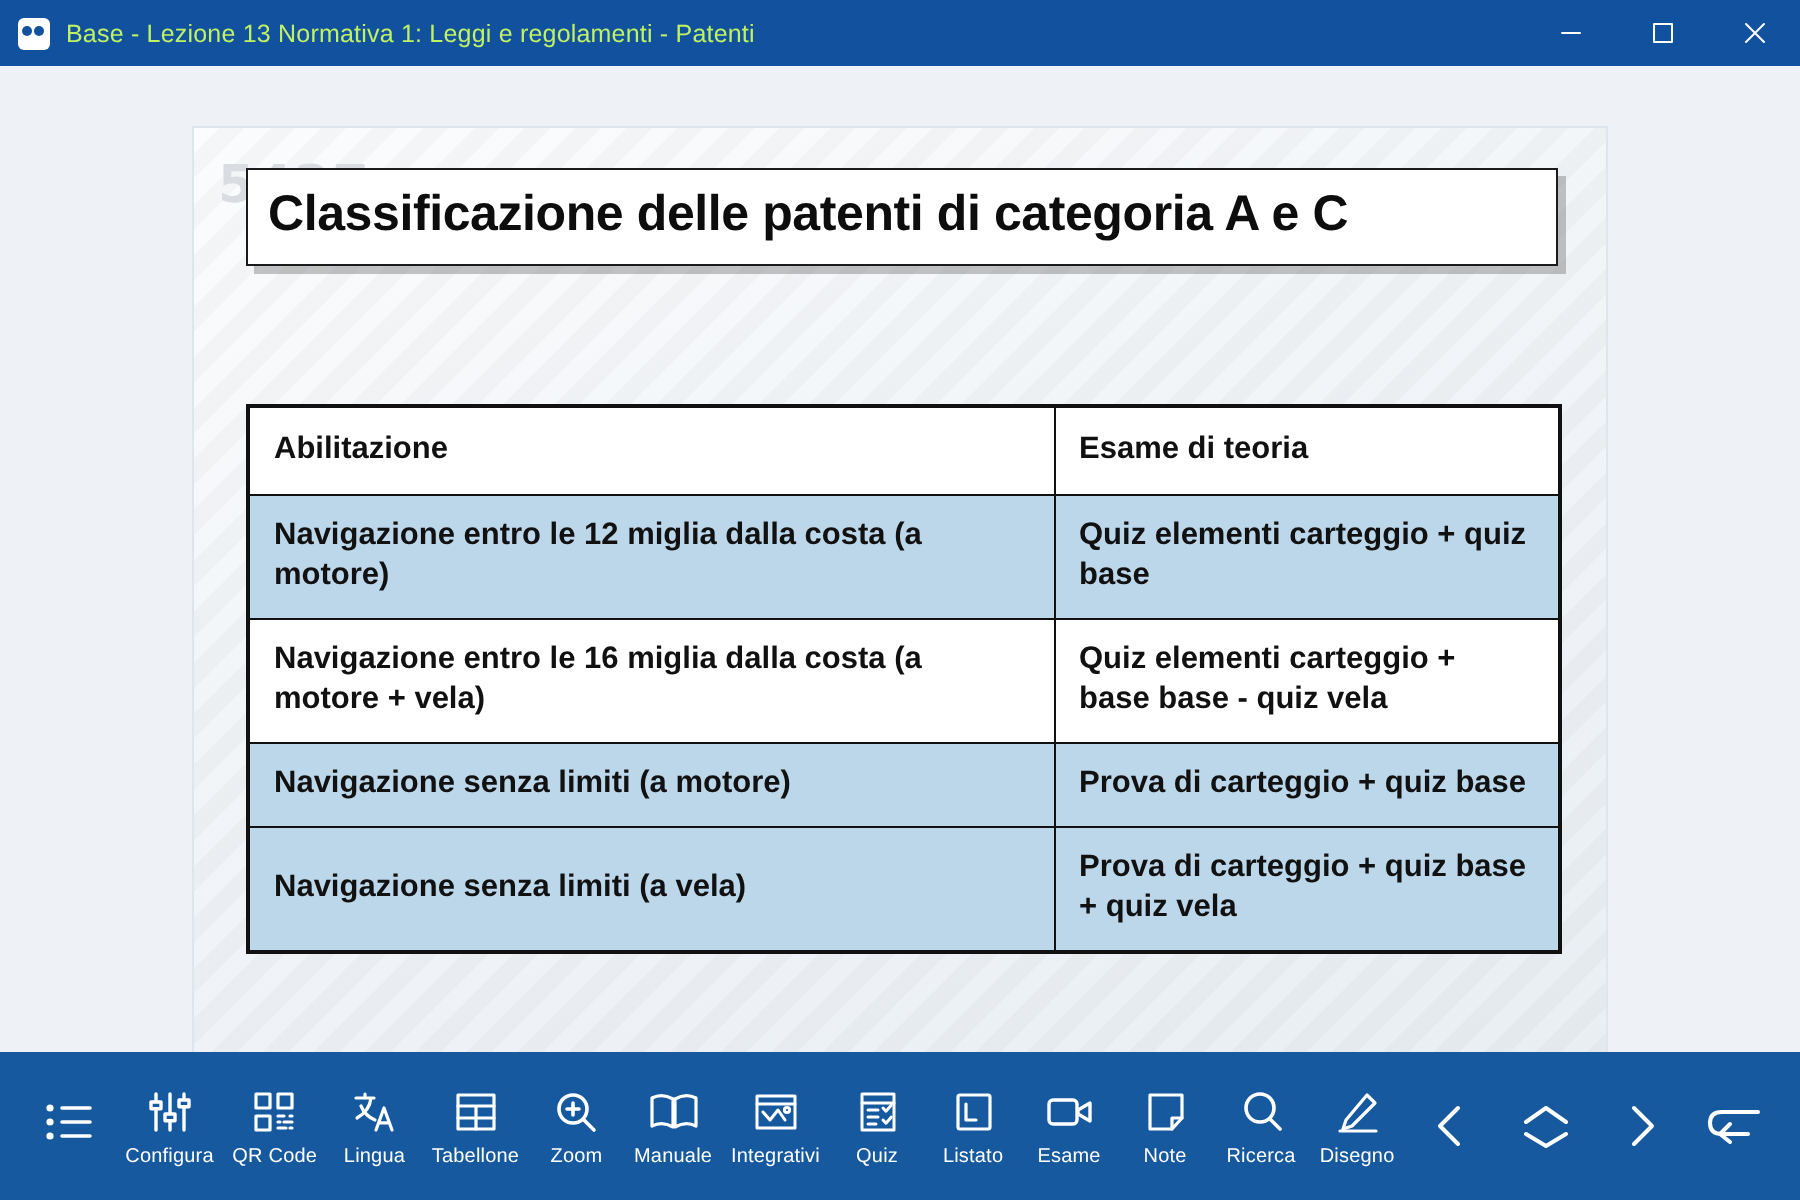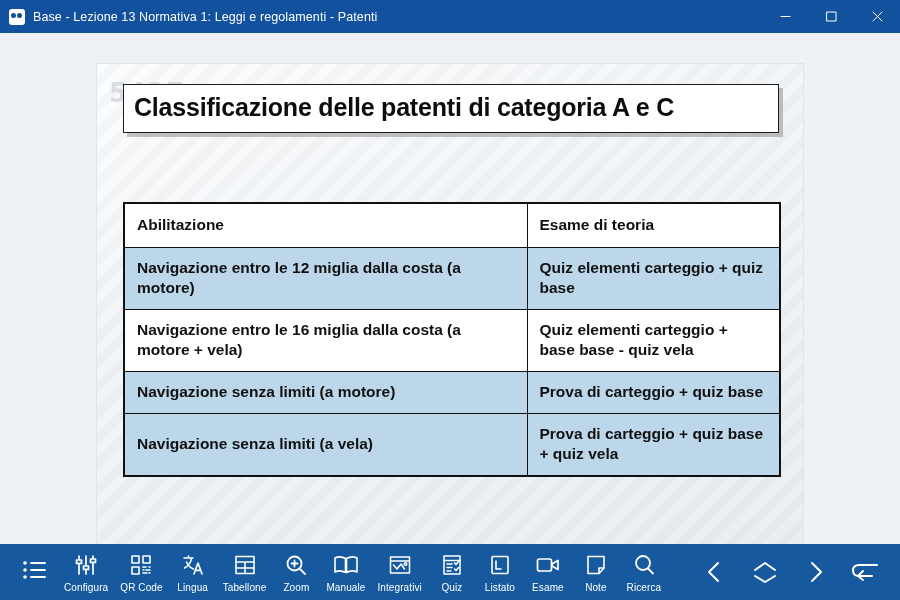--- a/index.html
+++ b/index.html
@@ -17,21 +17,21 @@
     flex-direction: column;
     background: #eef2f7;
   }
 
   
   .titlebar {
     height: 33px;
     background: #12519d;
     display: flex;
     align-items: center;
-    color: #ffffff;
+    color: #bef264;
     flex: 0 0 auto;
     position: relative;
   }
   .titlebar .app-icon {
     width: 16px; height: 16px;
     margin-left: 9px; margin-right: 8px;
     background: #ffffff;
     border-radius: 3px;
     position: relative;
     flex: 0 0 auto;
@@ -137,21 +137,21 @@
     vertical-align: middle;
   }
   .content-table td.col-a { width: 403px; margin-left: 13px; }
   .content-table td.col-b { width: 253px; }
   .row-white td { background: #ffffff; }
   .row-blue td { background: #bcd6ea; }
   .hdr td { background: #ffffff; height: 44px; }
 
   
   .toolbar {
-    height: 56px;
+    height: 74px;
     flex: 0 0 auto;
     background: #16599f;
     display: flex;
     align-items: center;
     padding: 0 10px;
     color: #ffffff;
   }
   .tb-item {
     height: 66px;
     min-width: 48px;
@@ -386,20 +386,29 @@
     <div class="tb-item">
       <div class="ico">
         <svg width="24" height="24" viewBox="0 0 24 24" fill="none" stroke="#ffffff" stroke-width="1.8">
           <circle cx="11" cy="10" r="7"></circle>
           <path d="M16 15.5 L21 20.5"></path>
         </svg>
       </div>
       <div class="lbl">Ricerca</div>
     </div>
 
+    <div class="tb-item">
+      <div class="ico">
+        <svg width="24" height="24" viewBox="0 0 24 24" fill="none" stroke="#ffffff" stroke-width="1.6">
+          <path d="M16.5 3.5 L20.5 7.5 L9 19 L4.5 20.5 L6 16 Z"></path>
+          <path d="M3 21.5 H21"></path>
+        </svg>
+      </div>
+      <div class="lbl">Disegno</div>
+    </div>
 
     <div class="tb-spacer"></div>
 
     <div class="tb-nav">
       <svg width="26" height="26" viewBox="0 0 26 26" fill="none" stroke="#ffffff" stroke-width="2">
         <path d="M16 4 L7 13 L16 22"></path>
       </svg>
     </div>
 
     <div class="tb-nav">

